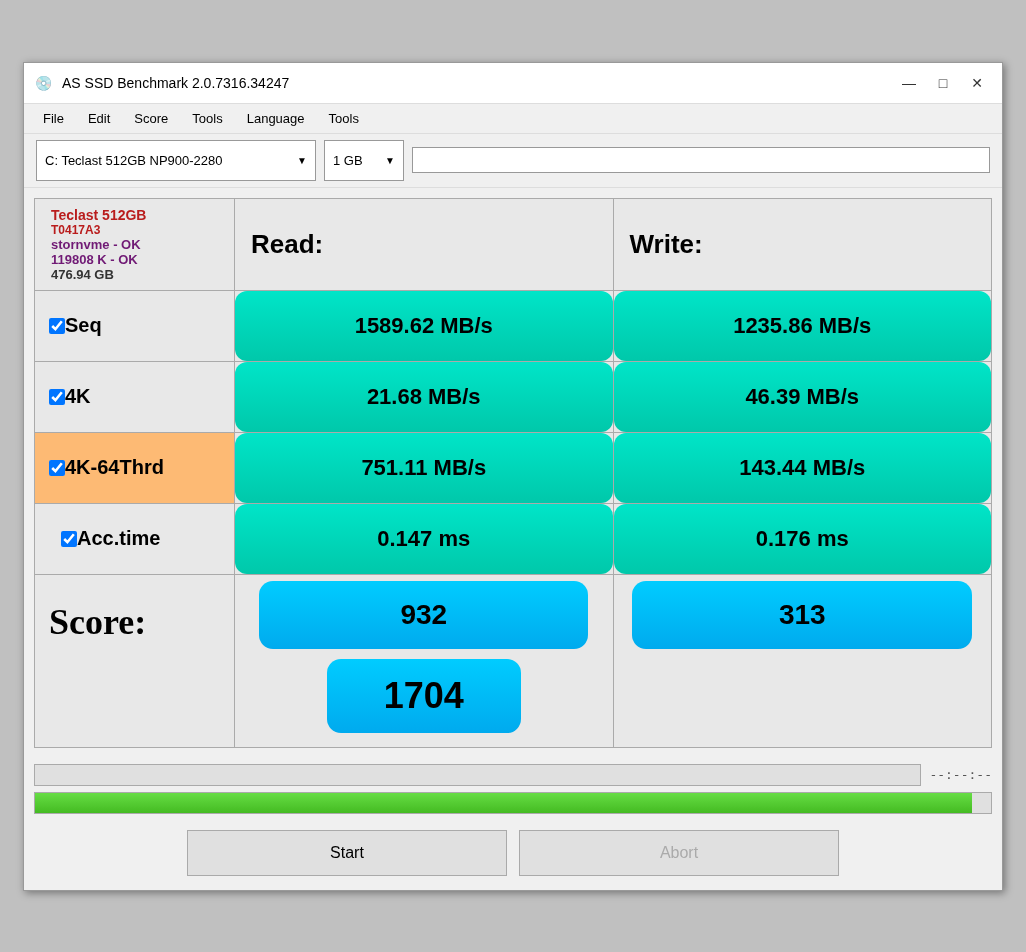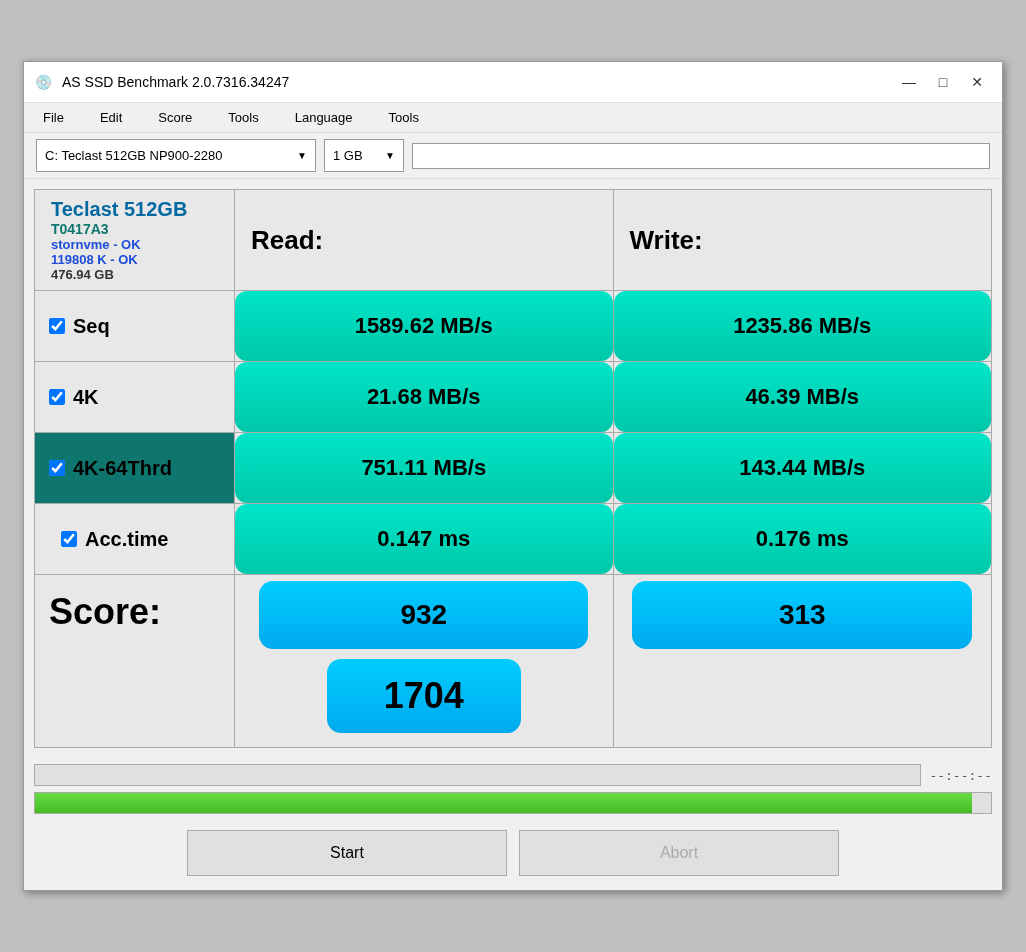--- a/index.html
+++ b/index.html
@@ -58,21 +58,21 @@
       cursor: pointer;
       font-size: 14px;
       display: flex;
       align-items: center;
       justify-content: center;
       color: #333;
     }
 
     .menu-bar {
       display: flex;
-      gap: 14px;
+      gap: 2px;
       padding: 3px 8px;
       background: #f0f0f0;
       border-bottom: 1px solid #ddd;
     }
 
     .menu-item {
       padding: 3px 10px;
       font-size: 13px;
       cursor: pointer;
       border: 1px solid transparent;
@@ -88,21 +88,21 @@
     }
 
     .dropdown {
       display: flex;
       align-items: center;
       background: white;
       border: 1px solid #999;
       padding: 11px 8px;
       font-size: 13px;
       cursor: pointer;
-      height: 33px;
+      height: 41px;
     }
 
     .dropdown-drive {
       width: 280px;
     }
 
     .dropdown-size {
       width: 80px;
     }
 
@@ -140,33 +140,33 @@
     }
 
     .info-cell {
       width: 200px;
       padding: 10px 14px;
       vertical-align: top;
       background: #e8e8e8;
     }
 
     .info-cell .drive-name {
-      font-size: 20px;
-      font-weight: bold;
-      color: #0369a1;
+      font-size: 14px;
+      font-weight: bold;
+      color: #b91c1c;
     }
 
     .info-cell .drive-id {
-      font-size: 14px;
-      color: #0f766e;
+      font-size: 12px;
+      color: #b91c1c;
     }
 
     .info-cell .status-ok {
       font-size: 13px;
-      color: #1d4ed8;
+      color: #701a75;
     }
 
     .info-cell .drive-size {
       font-size: 13px;
       color: #333;
     }
 
     .result-cell {
       padding: 6px;
       text-align: center;
@@ -182,33 +182,33 @@
       font-size: 22px;
       font-weight: bold;
       color: #000;
       cursor: default;
       background: linear-gradient(180deg, #00e5c8 0%, #00c8aa 100%);
     }
 
     .row-label {
       display: flex;
       align-items: center;
-      gap: 8px;
       padding: 6px 14px;
       font-size: 20px;
       font-weight: bold;
     }
 
     .row-label input[type="checkbox"] {
       width: 16px;
       height: 16px;
     }
 
     .score-row .info-cell {
-      padding: 16px 14px;
+      padding: 26px 14px;
+      font-family: Liberation Serif, serif;
     }
 
     .score-row .info-cell .score-label {
       font-size: 36px;
       font-weight: bold;
     }
 
     .score-btn {
       display: block;
       width: 90%;
@@ -389,21 +389,21 @@
     </div>
   </td>
             <td class="result-cell">
               <button class="result-btn">21.68 MB/s</button>
             </td>
             <td class="result-cell">
               <button class="result-btn">46.39 MB/s</button>
             </td>
           </tr>
           <tr>
-            <td style="padding: 0px; background: #0f766e;">
+            <td style="padding: 0px; background: #fdba74;">
     <div class="row-label">
       <input type="checkbox" checked="" style="">
       <span style="font-size:20px; font-weight:bold;">4K-64Thrd</span>
     </div>
   </td>
             <td class="result-cell">
               <button class="result-btn">751.11 MB/s</button>
             </td>
             <td class="result-cell">
               <button class="result-btn">143.44 MB/s</button>

